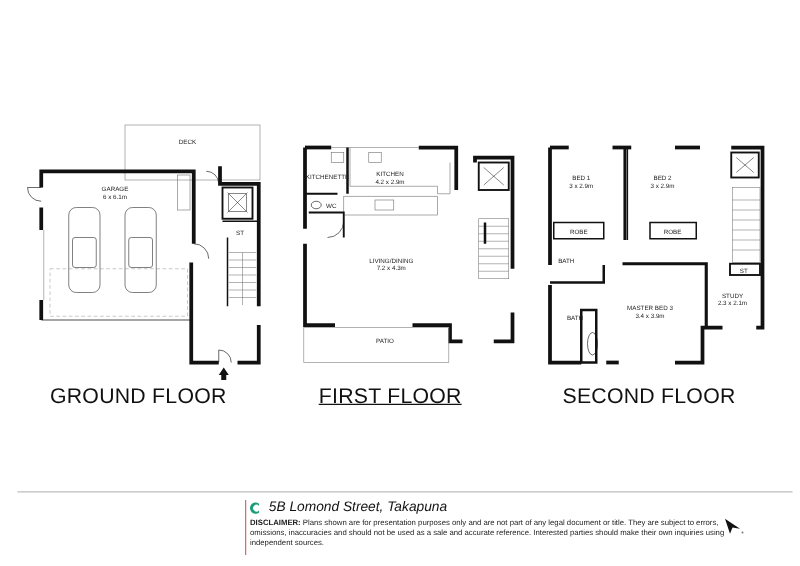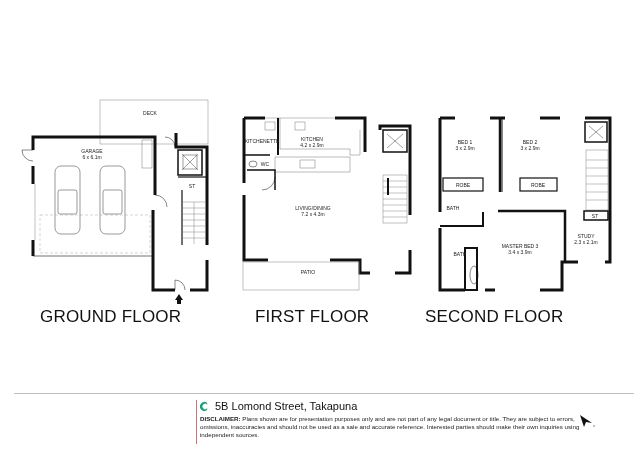--- a/index.html
+++ b/index.html
@@ -3,21 +3,21 @@
 <meta charset="utf-8">
 <style>
   html, body { margin:0; padding:0; background:#ffffff; }
   body { width:640px; height:453px; position:relative; overflow:hidden; font-family:"Liberation Sans", sans-serif; color:#111; }
   .plan { position:absolute; left:0; top:0; width:640px; height:453px; }
   .floor-label { position:absolute; font-size:17px; color:#111; letter-spacing:0.2px; }
   .room-label { font-family:"Liberation Sans", sans-serif; font-size:5px; fill:#222; text-anchor:middle; }
   .hr { position:absolute; left:14px; top:393px; width:620px; height:1px; background:#bdbdbd; }
   .footer { position:absolute; left:200px; top:400px; width:380px; }
   .vbar { position:absolute; left:-4px; top:0; width:1px; height:44px; background:#d07070; }
-  .addr { display:flex; align-items:center; gap:6px; font-size:11px; color:#111; }
+  .addr { display:flex; align-items:center; gap:6px; font-size:11px; color:#111;font-style:italic; }
   .logo { width:9px; height:11px; }
   .disc { font-size:6.2px; line-height:8px; color:#222; margin-top:3px; }
   .disc b { font-weight:bold; }
   .north { position:absolute; left:578px; top:413px; width:20px; height:18px; }
 </style>
 </head>
 <body>
 
 <svg class="plan" viewBox="0 0 640 453" xmlns="http://www.w3.org/2000/svg">
 
@@ -167,22 +167,22 @@
     <text class="room-label" x="460" y="256" stroke="none">BATH</text>
     <text class="room-label" x="520" y="248" stroke="none">MASTER BED 3</text>
     <text class="room-label" x="520" y="254" stroke="none">3.4 x 3.9m</text>
     <text class="room-label" x="595" y="218" stroke="none">ST</text>
     <text class="room-label" x="586" y="238" stroke="none">STUDY</text>
     <text class="room-label" x="586" y="244" stroke="none">2.3 x 2.1m</text>
   </g>
 </svg>
 
 <div class="floor-label" style="left:40px; top:307px;">GROUND FLOOR</div>
-<div class="floor-label" style="left:255px; top:307px;">FIRST FLOOR</div>
-<div class="floor-label" style="left:425px; top:307px;">SECOND FLOOR</div>
+<div class="floor-label" style="left:255px; top:307px;text-decoration:underline;">FIRST FLOOR</div>
+<div class="floor-label" style="left:450px; top:307px;">SECOND FLOOR</div>
 
 <div class="hr"></div>
 
 <div class="footer">
   <div class="vbar"></div>
   <div class="addr">
     <svg class="logo" viewBox="0 0 10 12">
       <path d="M8,2 A5,5 0 1,0 8,10 L8,8 A3,3 0 1,1 8,4 Z" fill="#1a9e7a"></path>
     </svg>
     <span>5B Lomond Street, Takapuna</span>

